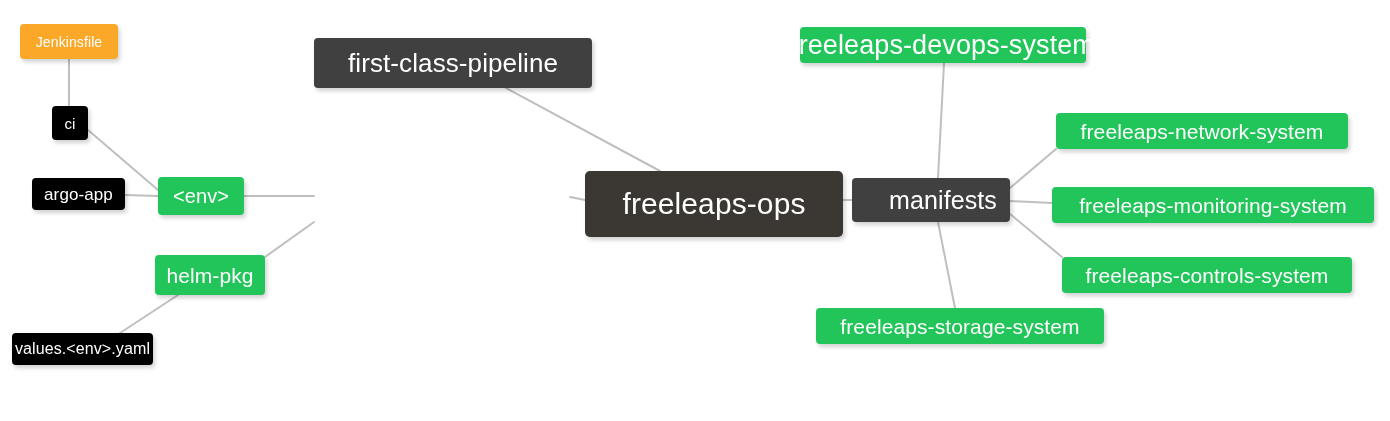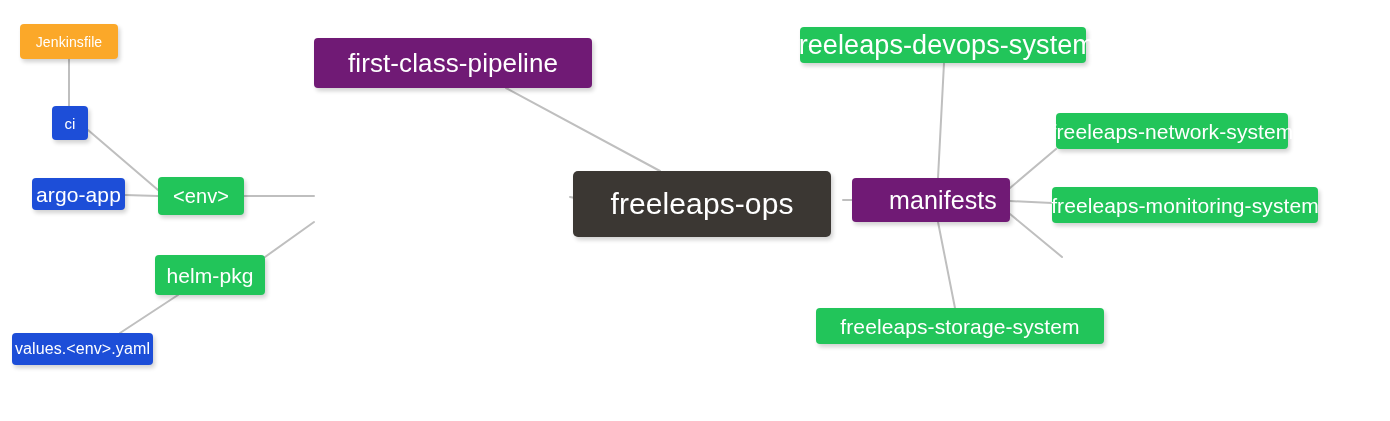--- a/index.html
+++ b/index.html
@@ -37,23 +37,23 @@
     white-space: nowrap;
     line-height: 1;
     box-shadow: 2px 3px 4px rgba(0,0,0,0.18);
     z-index: 5;
     letter-spacing: 0.1px;
   }
   .mm-node.root {
     background: #3b3733;
     border-radius: 5px;
   }
-  .mm-node.blue  { background: #701a75; justify-content: center; }
+  .mm-node.blue  { background: #404040; justify-content: center; }
   .mm-node.green { background: #22c55a; }
-  .mm-node.red   { background: #1d4ed8; }
+  .mm-node.red   { background: #000000; }
   .mm-node.orange{ background: #fba829; }
 </style>
 </head>
 <body>
 
 <div id="mindmap-canvas">
 
   <svg id="edge-layer" viewBox="0 0 1390 421" width="1390" height="421" xmlns="http://www.w3.org/2000/svg">
       <line x1="69" y1="59" x2="69" y2="106" stroke="#bfbfbf" stroke-width="2" stroke-linecap="round"></line>
       <line x1="88" y1="130" x2="158" y2="190" stroke="#bfbfbf" stroke-width="2" stroke-linecap="round"></line>
@@ -64,21 +64,21 @@
       <line x1="570" y1="197" x2="585" y2="200" stroke="#bfbfbf" stroke-width="2" stroke-linecap="round"></line>
       <line x1="506" y1="88" x2="660" y2="171" stroke="#bfbfbf" stroke-width="2" stroke-linecap="round"></line>
       <line x1="843" y1="200" x2="852" y2="200" stroke="#bfbfbf" stroke-width="2" stroke-linecap="round"></line>
       <line x1="938" y1="178" x2="944" y2="63" stroke="#bfbfbf" stroke-width="2" stroke-linecap="round"></line>
       <line x1="1010" y1="188" x2="1056" y2="149" stroke="#bfbfbf" stroke-width="2" stroke-linecap="round"></line>
       <line x1="1010" y1="201" x2="1052" y2="203" stroke="#bfbfbf" stroke-width="2" stroke-linecap="round"></line>
       <line x1="1010" y1="214" x2="1062" y2="257" stroke="#bfbfbf" stroke-width="2" stroke-linecap="round"></line>
       <line x1="938" y1="222" x2="955" y2="308" stroke="#bfbfbf" stroke-width="2" stroke-linecap="round"></line>
     </svg>
 
-  <div class="mm-node root" style="left: 573px; top: 171px; width: 258px; height: 66px; font-size: 30px;">
+  <div class="mm-node root" style="left: 585px; top: 171px; width: 258px; height: 66px; font-size: 30px;">
     <span>freeleaps-ops</span>
   </div>
 
 
   <div class="mm-node blue" style="left: 314px; top: 38px; width: 278px; height: 50px; font-size: 26px;">
     <span>first-class-pipeline</span>
   </div>
 
   <div class="mm-node blue" style="left: 852px; top: 178px; width: 158px; height: 44px; font-size: 25px; padding-left: 24px;">
     <span>manifests</span>
@@ -89,42 +89,45 @@
   </div>
 
   <div class="mm-node green" style="left: 155px; top: 255px; width: 110px; height: 40px; font-size: 21px; text-align: center;">
     <span>helm-pkg</span>
   </div>
 
   <div class="mm-node red" style="left: 52px; top: 106px; width: 36px; height: 34px; font-size: 15px;">
     <span>ci</span>
   </div>
 
-  <div class="mm-node red" style="left: 32px; top: 178px; width: 93px; height: 32px; font-size: 21px;">
+  <div class="mm-node red" style="left: 32px; top: 178px; width: 93px; height: 32px; font-size: 17px;">
     <span>argo-app</span>
   </div>
 
   <div class="mm-node red" style="left: 12px; top: 333px; width: 141px; height: 32px; font-size: 16px;">
     <span>values.&lt;env&gt;.yaml</span>
   </div>
 
   <div class="mm-node orange" style="left: 20px; top: 24px; width: 98px; height: 35px; font-size: 14px;">
     <span>Jenkinsfile</span>
   </div>
 
   <div class="mm-node green" style="left: 800px; top: 27px; width: 286px; height: 36px; font-size: 27px;">
     <span>freeleaps-devops-system</span>
   </div>
 
-  <div class="mm-node green" style="left: 1056px; top: 113px; width: 232px; height: 36px; font-size: 21px;">
+  <div class="mm-node green" style="left: 1056px; top: 113px; width: 292px; height: 36px; font-size: 21px;">
     <span>freeleaps-network-system</span>
   </div>
 
-  <div class="mm-node green" style="left: 1052px; top: 187px; width: 266px; height: 36px; font-size: 21px;">
+  <div class="mm-node green" style="left: 1052px; top: 187px; width: 322px; height: 36px; font-size: 21px;">
     <span>freeleaps-monitoring-system</span>
   </div>
 
+  <div class="mm-node green" style="left: 1062px; top: 257px; width: 290px; height: 36px; font-size: 21px;">
+    <span>freeleaps-controls-system</span>
+  </div>
 
   <div class="mm-node green" style="left: 816px; top: 308px; width: 288px; height: 36px; font-size: 21px;">
     <span>freeleaps-storage-system</span>
   </div>
 
 </div>
 
 </body></html>

